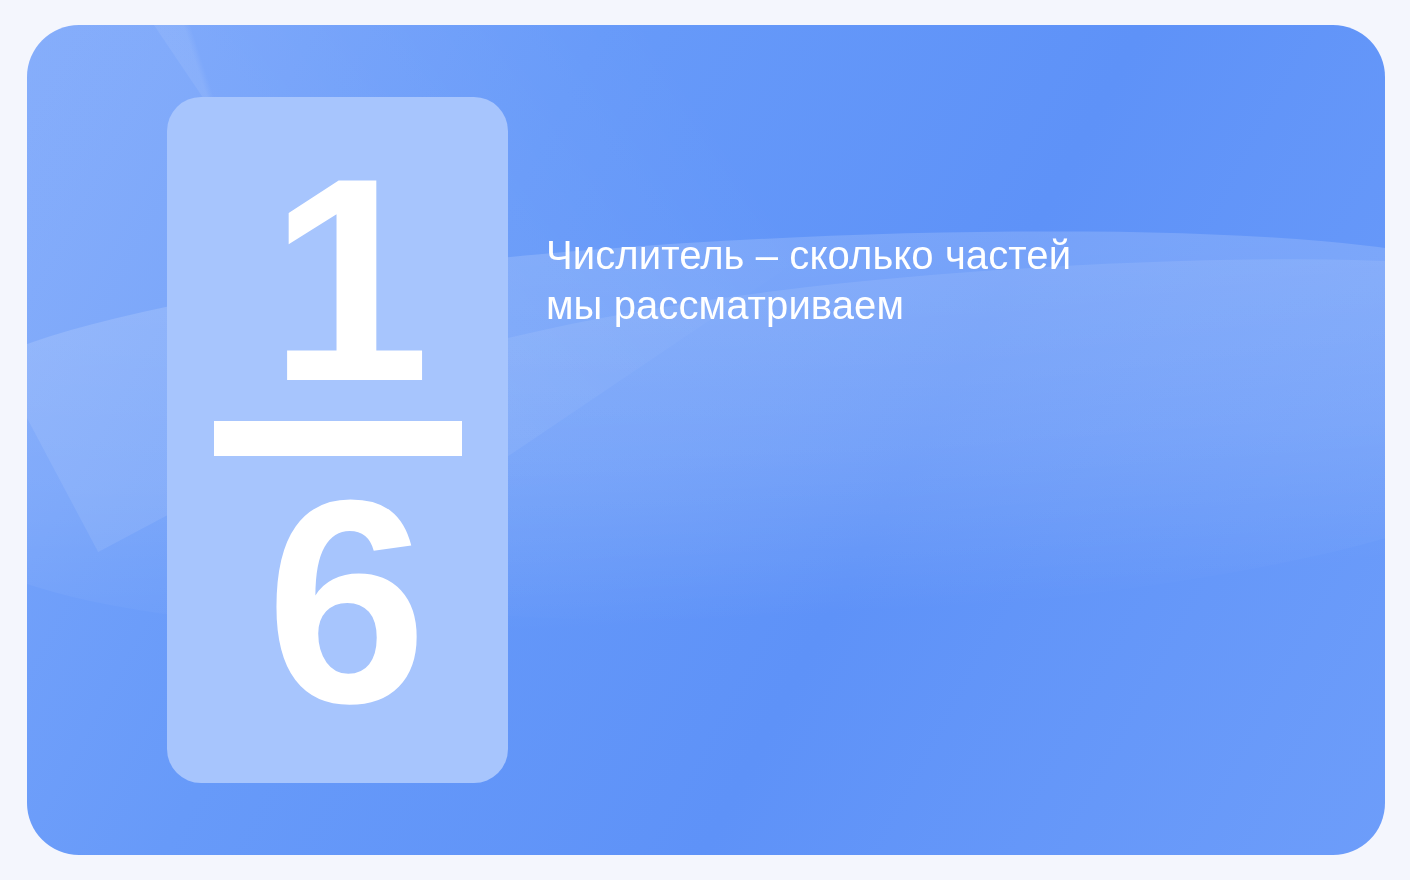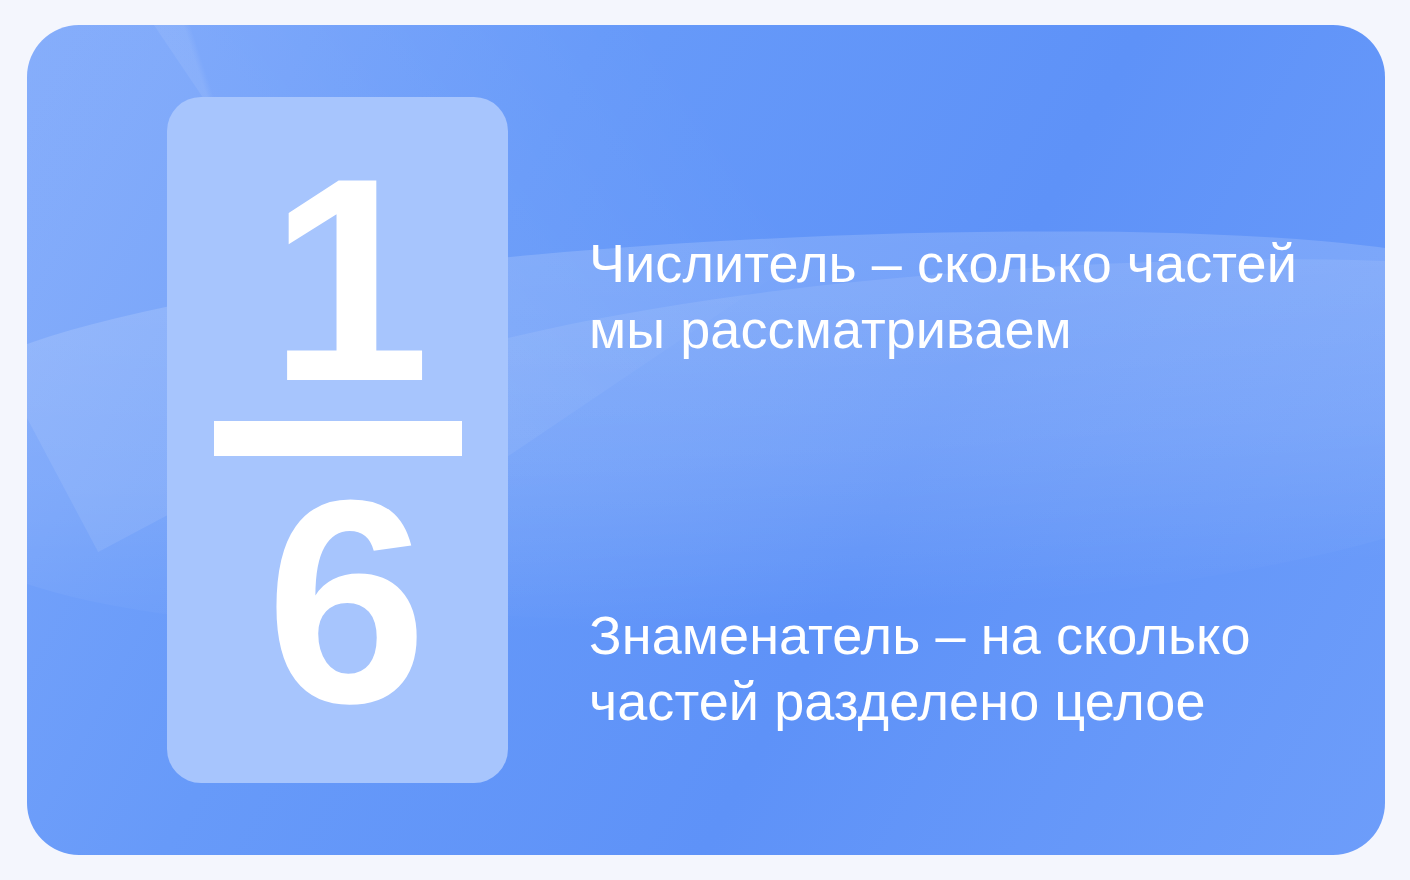--- a/index.html
+++ b/index.html
@@ -116,24 +116,24 @@
   .fraction-bar {
     width: 248px;
     height: 35px;
     background: #ffffff;
     border-radius: 0;
   }
 
   
   .text-block {
     position: absolute;
-    left: 562px;           
+    left: 519px;           
     color: #ffffff;
-    font-size: 54px;
-    line-height: 66px;
+    font-size: 40px;
+    line-height: 50px;
     font-weight: 400;
     letter-spacing: 0.1px;
     white-space: pre-line;
     z-index: 4;
     max-width: 740px;
   }
   .text-numerator { top: 205px; }   
   .text-denominator { top: 577px; } 
 </style>
 </head>
@@ -150,17 +150,15 @@
 
     <div class="fraction-tile">
       <div class="numerator">1</div>
       <div class="fraction-bar"></div>
       <div class="denominator">6</div>
     </div>
 
     <div class="text-block text-numerator">Числитель – сколько частей
 мы рассматриваем</div>
 
-    <div class="text-block text-denominator">Знаменатель – на сколько
-частей разделено целое</div>
 
   </div>
 </div>
 
 </body></html>

